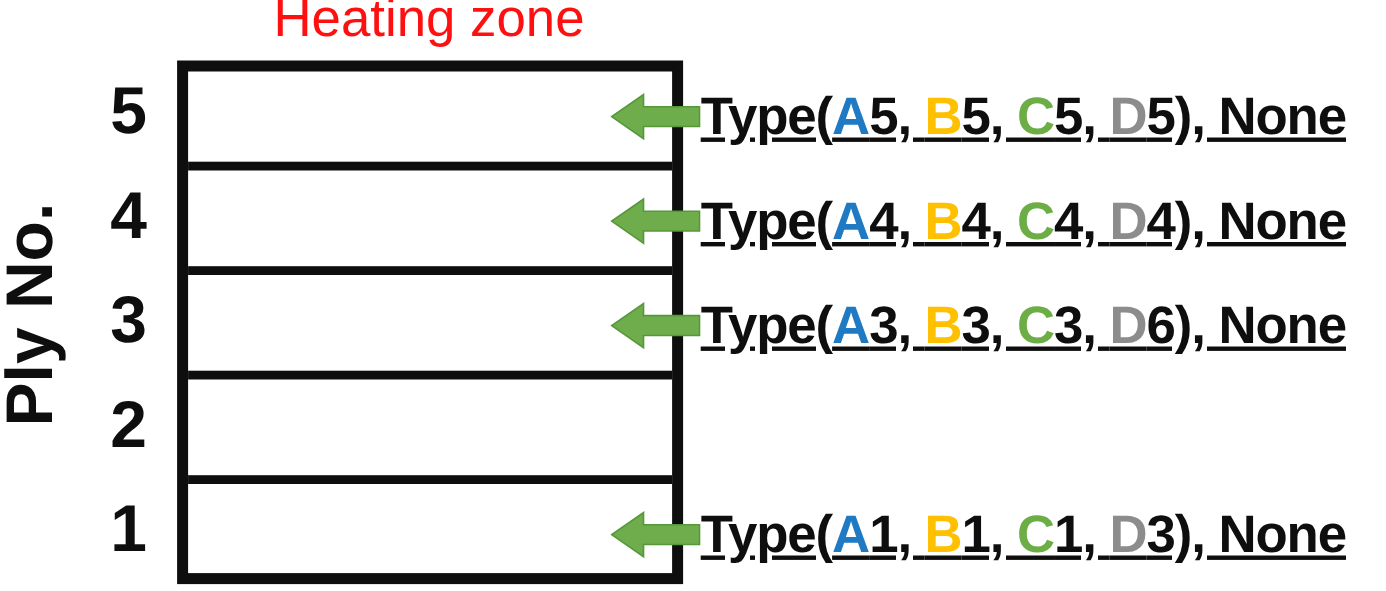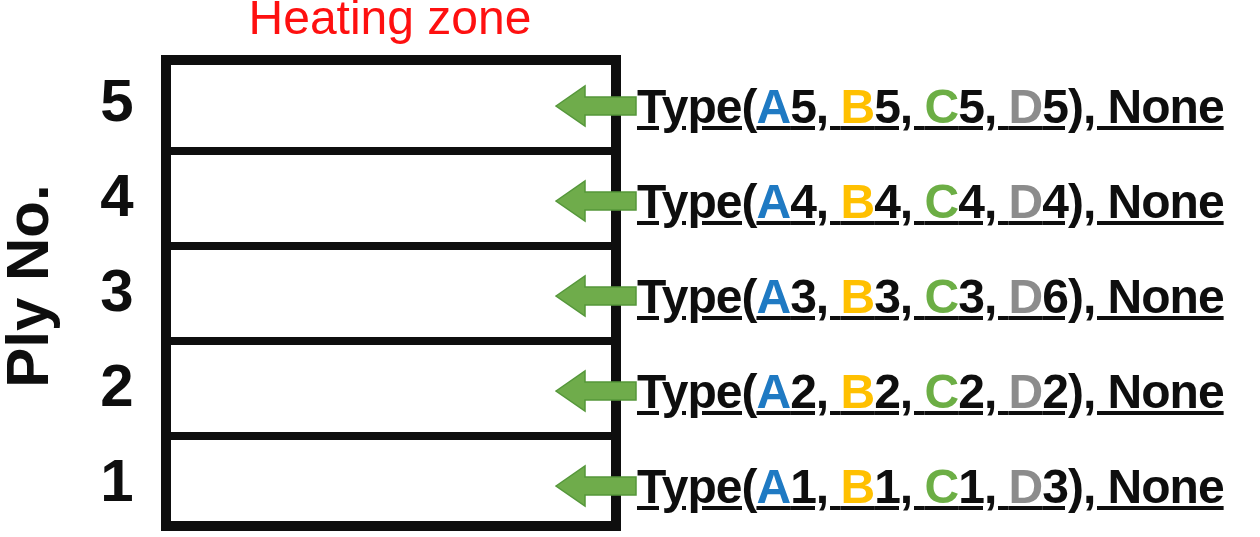--- a/index.html
+++ b/index.html
@@ -162,30 +162,20 @@
     <span class="arrow-wrap">
       <svg width="82" height="44" viewBox="0 0 82 44">
           <path class="arrow-shape" d="M1 22 L30 2 L30 13 L81 13 L81 31 L30 31 L30 42 Z"></path>
         </svg>
     </span>
     <span class="type-label">
       <span>Type(</span><span class="c-blue">A</span><span>3, </span><span class="c-orange">B</span><span>3, </span><span class="c-green">C</span><span>3, </span><span class="c-gray">D</span><span>6), None</span>
     </span>
   </div>
 
-  <div class="row r2">
-    <span class="arrow-wrap">
-      <svg width="82" height="44" viewBox="0 0 82 44">
-          <path class="arrow-shape" d="M1 22 L30 2 L30 13 L81 13 L81 31 L30 31 L30 42 Z"></path>
-        </svg>
-    </span>
-    <span class="type-label">
-      <span>Type(</span><span class="c-blue">A</span><span>2, </span><span class="c-orange">B</span><span>2, </span><span class="c-green">C</span><span>2, </span><span class="c-gray">D</span><span>2), None</span>
-    </span>
-  </div>
 
   <div class="row r1">
     <span class="arrow-wrap">
       <svg width="82" height="44" viewBox="0 0 82 44">
           <path class="arrow-shape" d="M1 22 L30 2 L30 13 L81 13 L81 31 L30 31 L30 42 Z"></path>
         </svg>
     </span>
     <span class="type-label">
       <span>Type(</span><span class="c-blue">A</span><span>1, </span><span class="c-orange">B</span><span>1, </span><span class="c-green">C</span><span>1, </span><span class="c-gray">D</span><span>3), None</span>
     </span>

